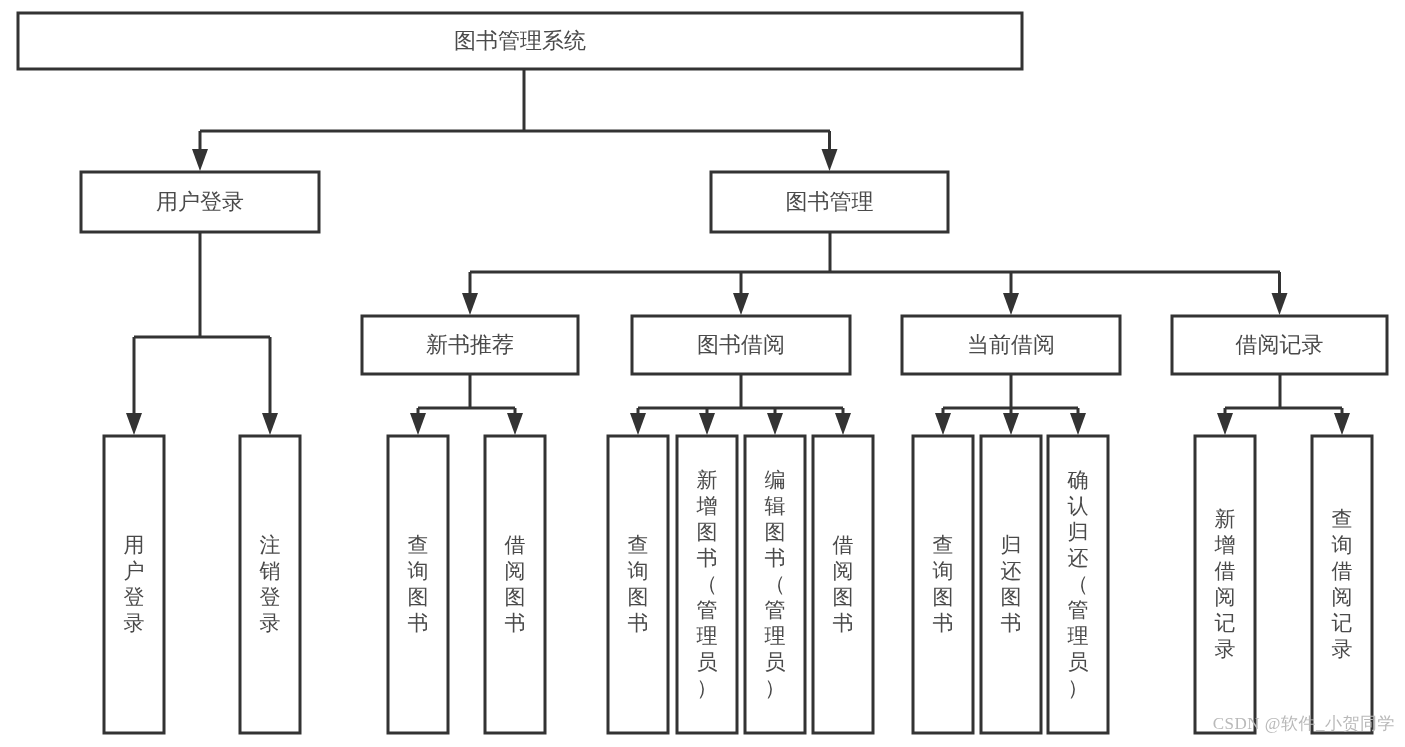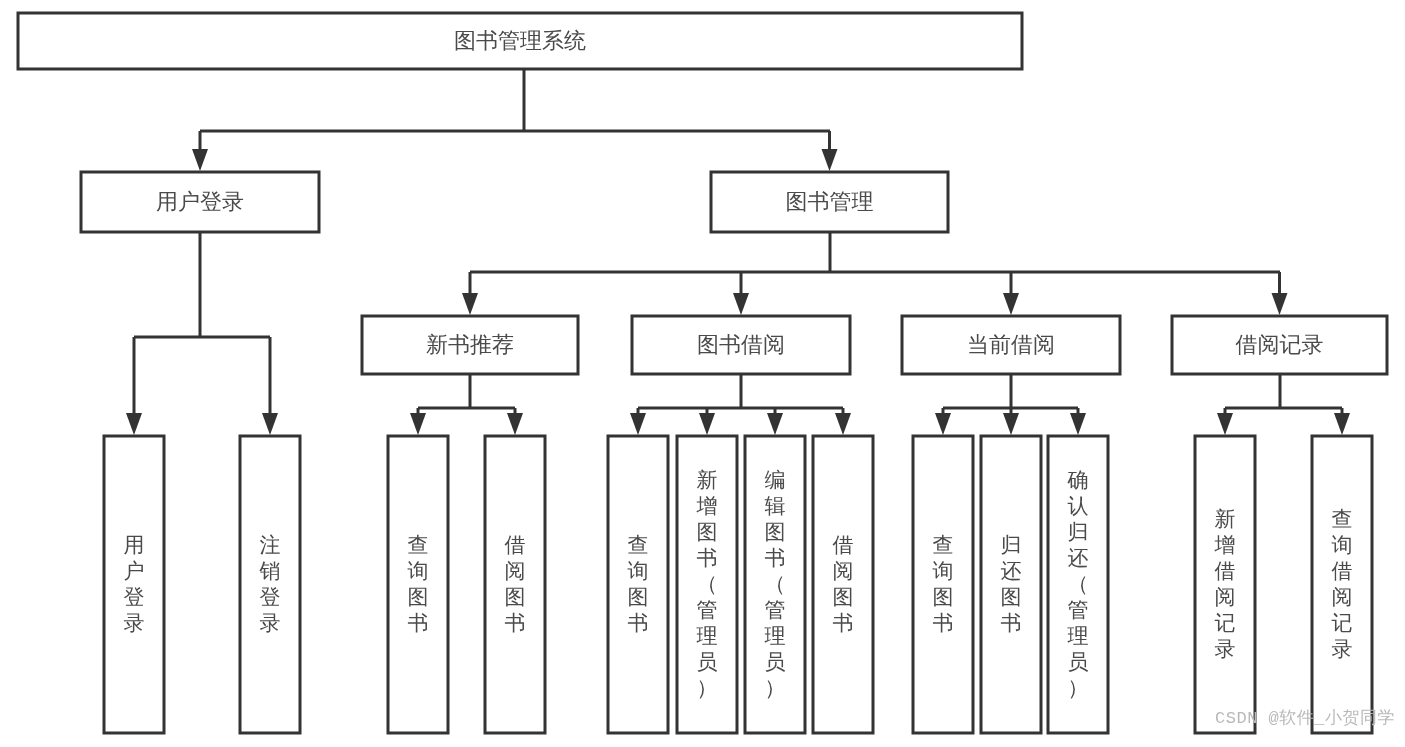--- a/index.html
+++ b/index.html
@@ -50,24 +50,24 @@
   }
   .node-label.horizontal {
     font-size: 22px;
   }
   .node-label.vertical {
     font-size: 21px;
   }
   .watermark {
     position: absolute;
     right: 10px;
-    bottom: 18px;
+    bottom: 12px;
     font-size: 17px;
     color: #b9b9b9;
-    font-family: Liberation Mono, monospace;
+    font-family: Liberation Serif, serif;
     letter-spacing: 0.5px;
     white-space: nowrap;
     user-select: none;
   }
 </style>
 </head>
 <body>
 
 <div id="diagram-root">
 

